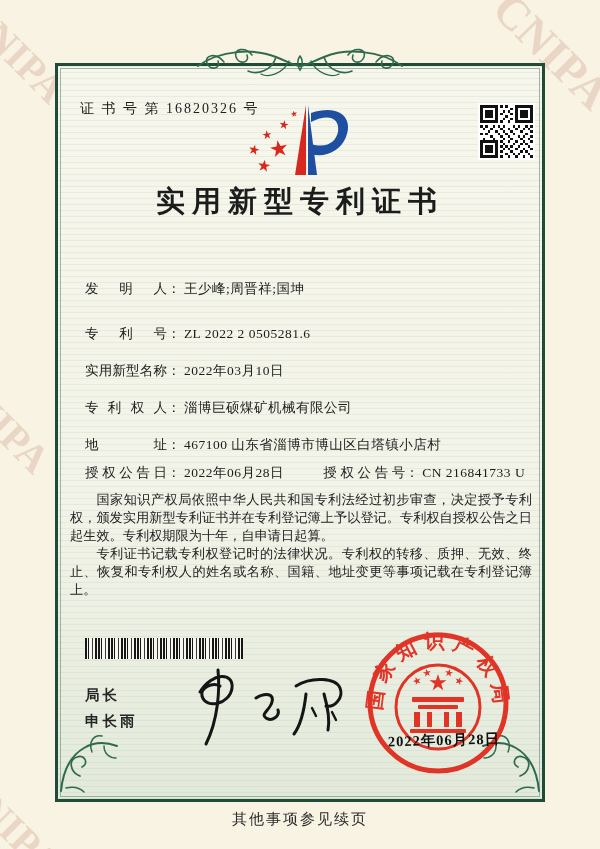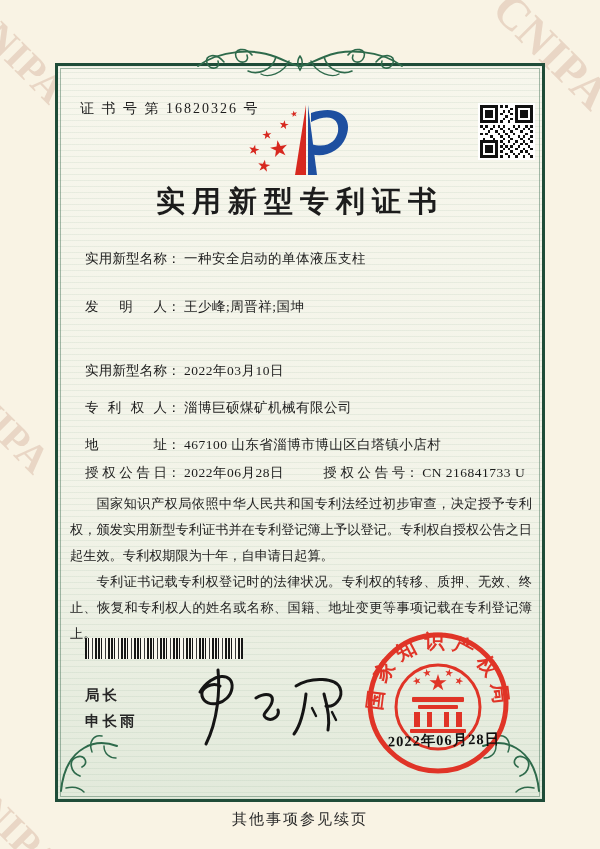--- a/index.html
+++ b/index.html
@@ -19,21 +19,21 @@
   .frame::before{content:"";position:absolute;inset:2px;border:1px solid rgba(90,130,105,.55);pointer-events:none;}
   .cert-no{position:absolute;left:80px;top:100px;font-size:14px;letter-spacing:2px;text-align:right;}
   .title{position:absolute;left:0;top:182px;width:100%;text-align:center;
          font-size:29px;font-weight:700;letter-spacing:7px;}
   .qr{position:absolute;left:478px;top:103px;width:57px;height:57px;background:#fff;padding:2px;box-sizing:border-box;}
   .logo{position:absolute;left:245px;top:101px;width:112px;height:78px;}
   .row{position:absolute;left:85px;width:460px;font-size:13.5px;white-space:nowrap;}
   .lbl{display:inline-block;width:82px;text-align:justify;text-align-last:justify;vertical-align:bottom;}
   .val{letter-spacing:.5px;}
   .pair2{margin-left:36px;}
-  .paras{position:absolute;left:70px;top:491px;width:462px;font-size:13.2px;line-height:26px;
+  .paras{position:absolute;left:70px;top:491px;width:462px;font-size:13.2px;line-height:18px;
          text-align:justify;color:#222;}
   .paras p{margin:0;text-indent:2em;}
   .barcode{position:absolute;left:85px;top:638px;width:158px;height:21px;background:
       repeating-linear-gradient(90deg,#161616 0 2px,#f8f6ee 2px 3px,#161616 3px 4px,#f8f6ee 4px 7px,
       #3a3a3a 7px 8px,#f8f6ee 8px 10px,#161616 10px 12px,#f8f6ee 12px 13px);}
   .director{position:absolute;left:85px;font-family:Liberation Sans, sans-serif;
             font-size:14.5px;font-weight:600;letter-spacing:3px;color:#262626;}
   .sig{position:absolute;left:178px;top:664px;width:180px;height:86px;}
   .seal{position:absolute;left:363px;top:628px;width:150px;height:150px;opacity:.93;}
   .datestamp{position:absolute;left:366px;top:731px;width:156px;text-align:center;font-size:14.5px;
@@ -130,27 +130,27 @@
     <g fill="#111111">
       <rect x="2" y="2" width="3" height="3"></rect>
         <rect x="16" y="2" width="3" height="3"></rect>
         <rect x="2" y="16" width="3" height="3"></rect>
       <path d="M8 0h1v1h-1z M10 0h1v1h-1z M12 1h1v1h-1z M9 2h1v1h-1z M11 2h1v1h-1z M8 3h1v1h-1z M12 3h1v1h-1z M10 4h1v1h-1z M9 5h1v1h-1z M12 5h1v1h-1z M8 6h1v1h-1z M11 6h1v1h-1z M0 8h1v1h-1z M2 8h1v1h-1z M5 8h1v1h-1z M7 8h1v1h-1z M9 8h1v1h-1z M13 8h1v1h-1z M15 8h1v1h-1z M18 8h1v1h-1z M20 8h1v1h-1z M1 9h1v1h-1z M4 9h1v1h-1z M8 9h1v1h-1z M11 9h1v1h-1z M14 9h1v1h-1z M17 9h1v1h-1z M19 9h1v1h-1z M3 10h1v1h-1z M6 10h1v1h-1z M9 10h1v1h-1z M12 10h1v1h-1z M16 10h1v1h-1z M20 10h1v1h-1z M0 11h1v1h-1z M2 11h1v1h-1z M7 11h1v1h-1z M10 11h1v1h-1z M13 11h1v1h-1z M18 11h1v1h-1z M4 12h1v1h-1z M8 12h1v1h-1z M11 12h1v1h-1z M15 12h1v1h-1z M17 12h1v1h-1z M20 12h1v1h-1z M1 13h1v1h-1z M5 13h1v1h-1z M9 13h1v1h-1z M12 13h1v1h-1z M16 13h1v1h-1z M19 13h1v1h-1z M8 14h1v1h-1z M11 14h1v1h-1z M14 14h1v1h-1z M17 14h1v1h-1z M20 14h1v1h-1z M9 15h1v1h-1z M13 15h1v1h-1z M16 15h1v1h-1z M18 15h1v1h-1z M8 16h1v1h-1z M10 16h1v1h-1z M12 16h1v1h-1z M15 16h1v1h-1z M19 16h1v1h-1z M9 17h1v1h-1z M11 17h1v1h-1z M14 17h1v1h-1z M17 17h1v1h-1z M20 17h1v1h-1z M8 18h1v1h-1z M12 18h1v1h-1z M16 18h1v1h-1z M18 18h1v1h-1z M10 19h1v1h-1z M13 19h1v1h-1z M15 19h1v1h-1z M19 19h1v1h-1z M8 20h1v1h-1z M11 20h1v1h-1z M14 20h1v1h-1z M17 20h1v1h-1z M20 20h1v1h-1z"></path>
     </g>
   </svg>
 
   <div class="title">实用新型专利证书</div>
 
-  <div class="row" style="top:250px">
-    <span class="lbl">实用新型名称</span><span>：</span>
-    <span class="val">一种安全启动的单体液压支柱</span>
-  </div>
-  <div class="row" style="top:298px">
+  <div class="row" style="top:280px">
     <span class="lbl">发明人</span><span>：</span>
     <span class="val">王少峰;周晋祥;国坤</span>
+  </div>
+  <div class="row" style="top:325px">
+    <span class="lbl">专利号</span><span>：</span>
+    <span class="val">ZL 2022 2 0505281.6</span>
   </div>
   <div class="row" style="top:362px">
     <span class="lbl">实用新型名称</span><span>：</span>
     <span class="val">2022年03月10日</span>
   </div>
   <div class="row" style="top:399px">
     <span class="lbl">专利权人</span><span>：</span>
     <span class="val">淄博巨硕煤矿机械有限公司</span>
   </div>
   <div class="row" style="top:436px">

